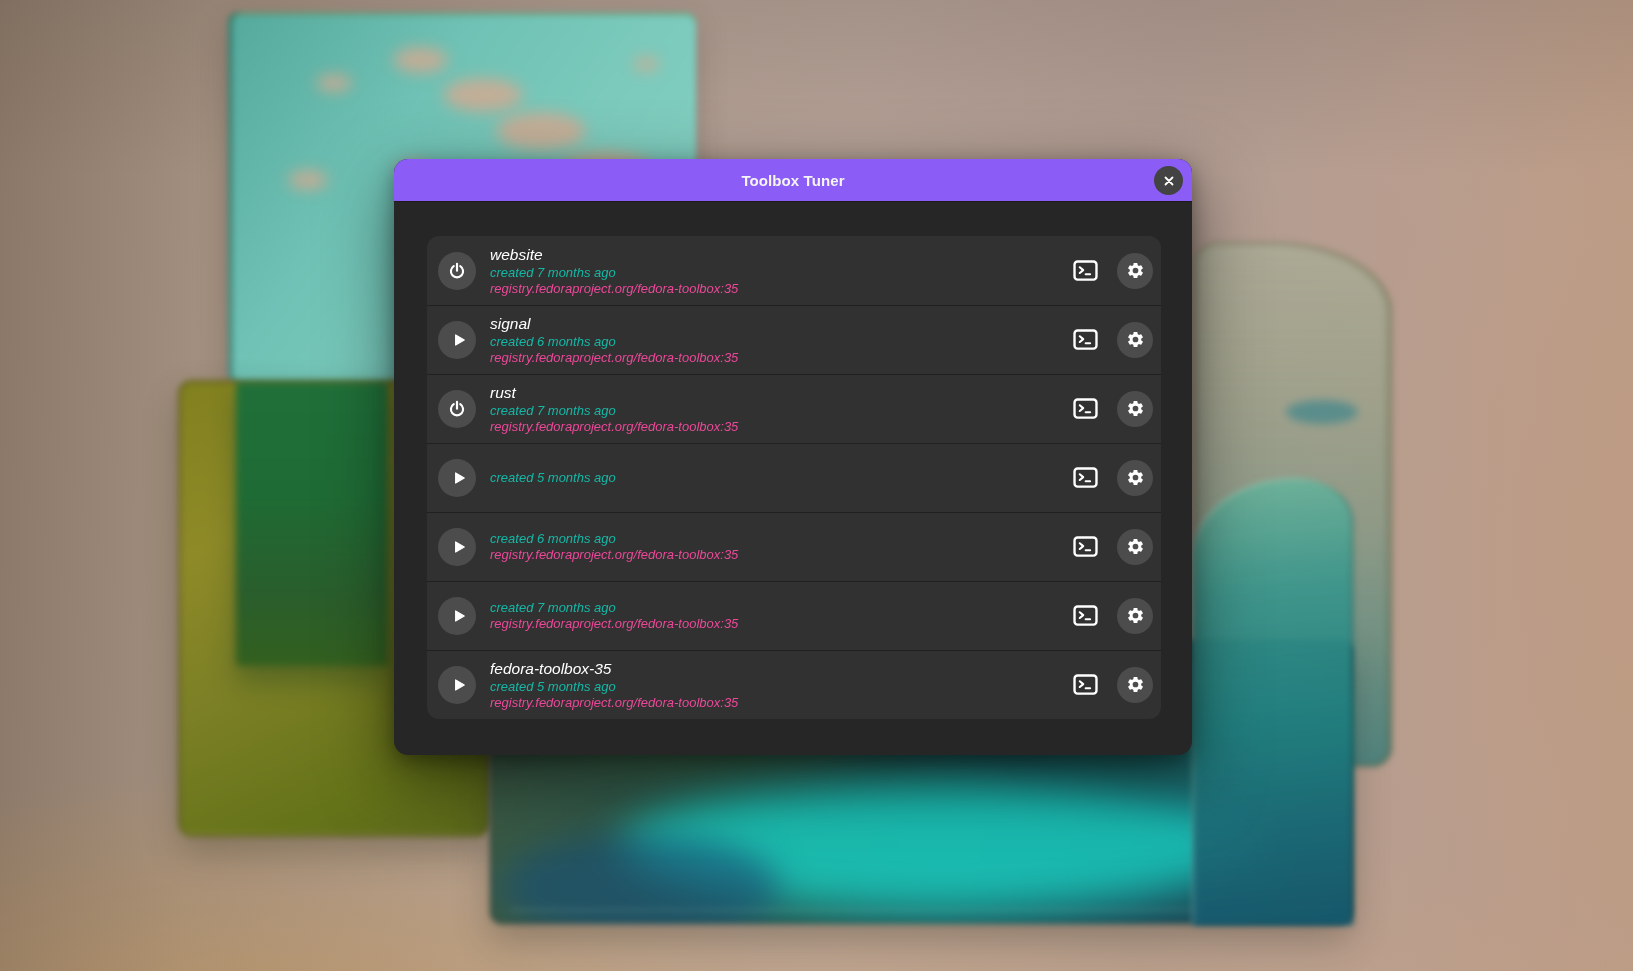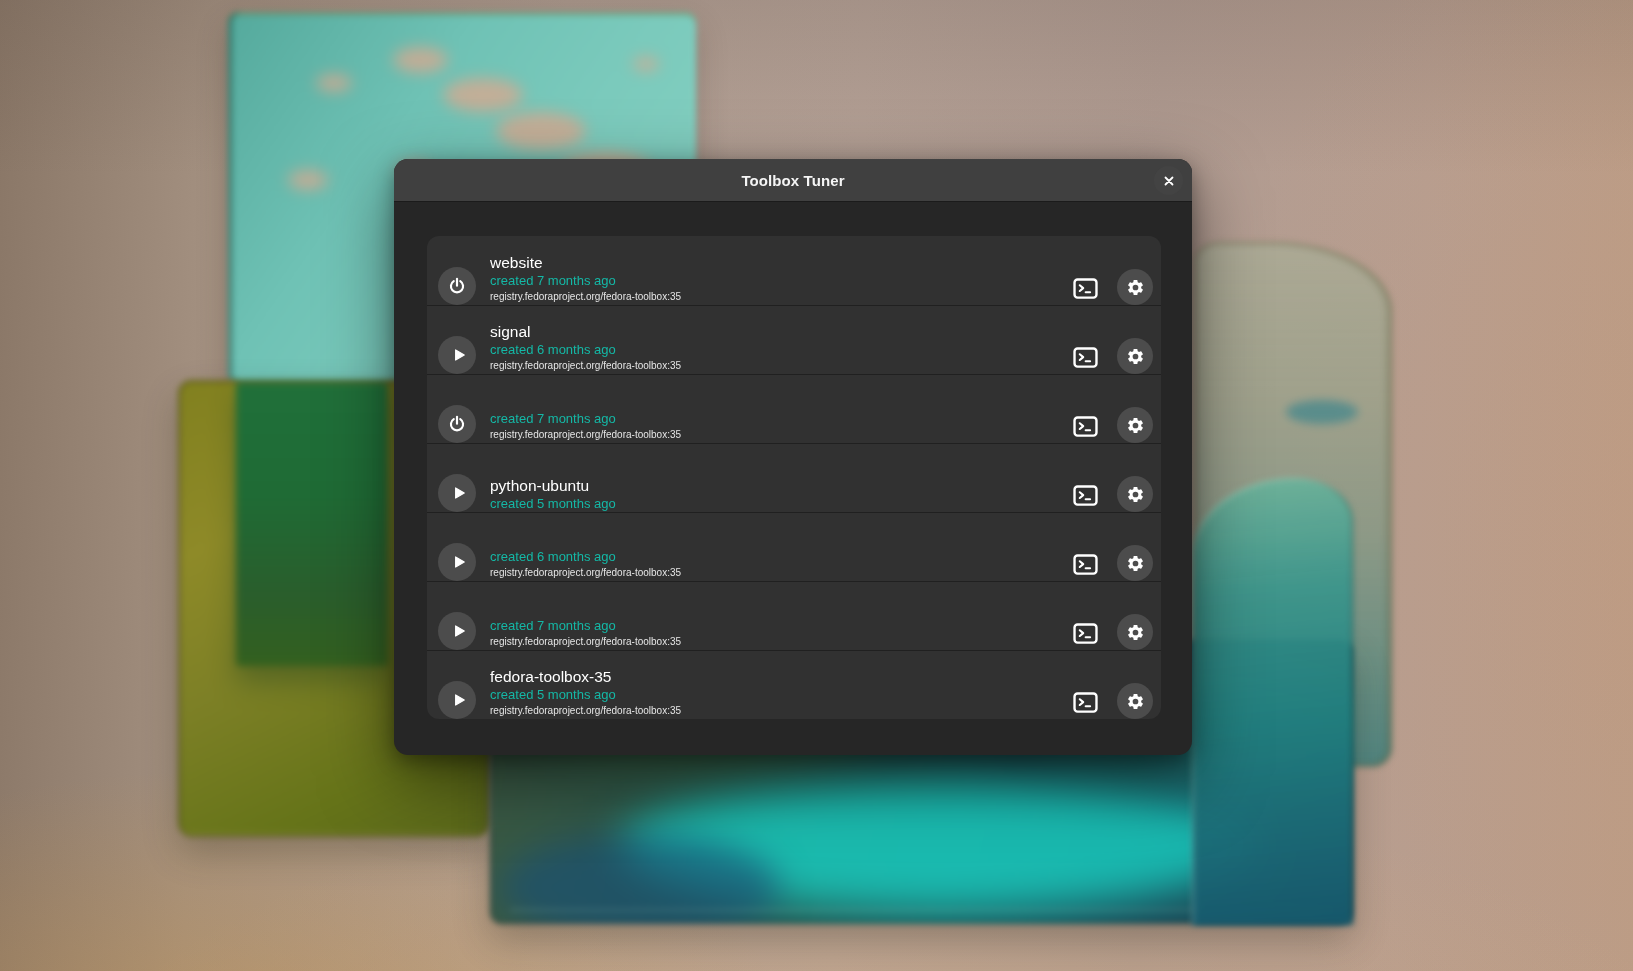--- a/index.html
+++ b/index.html
@@ -46,34 +46,34 @@
   .wb-line{position:absolute;left:20px;right:20px;bottom:13px;height:2px;background:rgba(190,230,215,.22);filter:blur(1px);}
 
   .win-dome{left:1192px;top:478px;width:161px;height:447px;
     border-radius:105px 60px 0 0 / 80px 45px 0 0;
     background:linear-gradient(175deg,rgba(110,180,155,.92) 0%,rgba(58,150,140,.9) 25%,rgba(34,128,128,.92) 55%,rgba(26,100,115,.95) 85%,rgba(22,88,108,.95) 100%);
     box-shadow:inset 2px 2px 0 rgba(200,230,210,.35), inset -2px 0 0 rgba(10,50,50,.4);}
 
   
   .dialog{position:absolute;left:394px;top:159px;width:798px;height:596px;border-radius:14px;
     background:#262626;box-shadow:0 24px 70px rgba(0,0,0,.5), 0 6px 20px rgba(0,0,0,.35);}
-  .headerbar{position:relative;height:43px;border-radius:14px 14px 0 0;background:#404040;
+  .headerbar{position:relative;height:43px;border-radius:14px 14px 0 0;background:#8b5cf6;
     border-bottom:1px solid #1b1b1b;display:flex;align-items:center;justify-content:center;}
   .title{font-size:15px;font-weight:700;color:#f5f5f5;letter-spacing:.1px;}
   .close-btn{position:absolute;right:9px;top:7px;width:29px;height:29px;border:none;border-radius:50%;
     background:#434343;display:flex;align-items:center;justify-content:center;cursor:pointer;padding:0;}
   .card{position:absolute;left:33px;top:77px;width:734px;height:483px;background:#313131;border-radius:12px;overflow:hidden;}
-  .row{height:69px;display:flex;align-items:flex-end;padding:0 8px 0 11px;}
+  .row{height:69px;display:flex;align-items:center;padding:0 8px 0 11px;font-style:italic;}
   .row.sep{box-shadow:inset 0 1px 0 rgba(0,0,0,.34);}
   .action-btn{width:38px;height:38px;border-radius:50%;border:none;background:#4c4c4c;flex-shrink:0;
     display:flex;align-items:center;justify-content:center;margin-right:14px;cursor:pointer;padding:0;}
   .meta{flex:1;min-width:0;display:flex;flex-direction:column;}
   .tname{font-size:15.5px;color:#ffffff;line-height:20px;white-space:nowrap;}
   .tcreated{font-size:13px;color:#14b8a6;line-height:16px;white-space:nowrap;}
-  .timage{font-size:10px;color:#e5e5e5;line-height:16px;white-space:nowrap;}
+  .timage{font-size:13px;color:#ec4899;line-height:16px;white-space:nowrap;}
   .term-btn{width:34px;height:34px;border:none;background:transparent;flex-shrink:0;
     display:flex;align-items:center;justify-content:center;margin-right:15px;cursor:pointer;padding:0;}
   .gear-btn{width:36px;height:36px;border-radius:50%;border:none;background:#4c4c4c;flex-shrink:0;
     display:flex;align-items:center;justify-content:center;cursor:pointer;padding:0;}
   svg{display:block;}
 </style>
 </head>
 <body>
 
 <div class="stage">
@@ -189,20 +189,21 @@
     <button class="action-btn">
       <span class="icon-power">
         <svg width="20" height="20" viewBox="0 0 24 24" fill="none">
           <path d="M12 3.4v8.2" stroke="#ffffff" stroke-width="2.6" stroke-linecap="round"></path>
           <path d="M8.1 6.1a7.3 7.3 0 1 0 7.8 0" stroke="#ffffff" stroke-width="2.6" stroke-linecap="round"></path>
         </svg>
       </span>
 
     </button>
     <div class="meta">
+      <div class="tname">rust</div>
       <div class="tcreated">created 7 months ago</div>
       <div class="timage">registry.fedoraproject.org/fedora-toolbox:35</div>
     </div>
     <button class="term-btn">
       <span>
         <svg width="25" height="21" viewBox="0 0 26 22" fill="none">
           <rect x="1.5" y="1.5" width="23" height="19" rx="3.2" stroke="#ffffff" stroke-width="2.5"></rect>
           <path d="M7 7.6l3.6 3L7 13.6" stroke="#ffffff" stroke-width="2.2" stroke-linecap="round" stroke-linejoin="round"></path>
           <path d="M13.2 15h4.6" stroke="#ffffff" stroke-width="2.2" stroke-linecap="round"></path>
         </svg>
@@ -220,21 +221,20 @@
   <div class="row sep">
     <button class="action-btn">
 
       <span class="icon-play" style="margin-left:3px;">
         <svg width="18" height="18" viewBox="0 0 24 24">
           <path d="M7.5 5.2v13.6L19 12z" fill="#ffffff" stroke="#ffffff" stroke-width="1.5" stroke-linejoin="round"></path>
         </svg>
       </span>
     </button>
     <div class="meta">
-      <div class="tname">python-ubuntu</div>
       <div class="tcreated">created 5 months ago</div>
     </div>
     <button class="term-btn">
       <span>
         <svg width="25" height="21" viewBox="0 0 26 22" fill="none">
           <rect x="1.5" y="1.5" width="23" height="19" rx="3.2" stroke="#ffffff" stroke-width="2.5"></rect>
           <path d="M7 7.6l3.6 3L7 13.6" stroke="#ffffff" stroke-width="2.2" stroke-linecap="round" stroke-linejoin="round"></path>
           <path d="M13.2 15h4.6" stroke="#ffffff" stroke-width="2.2" stroke-linecap="round"></path>
         </svg>
       </span>

